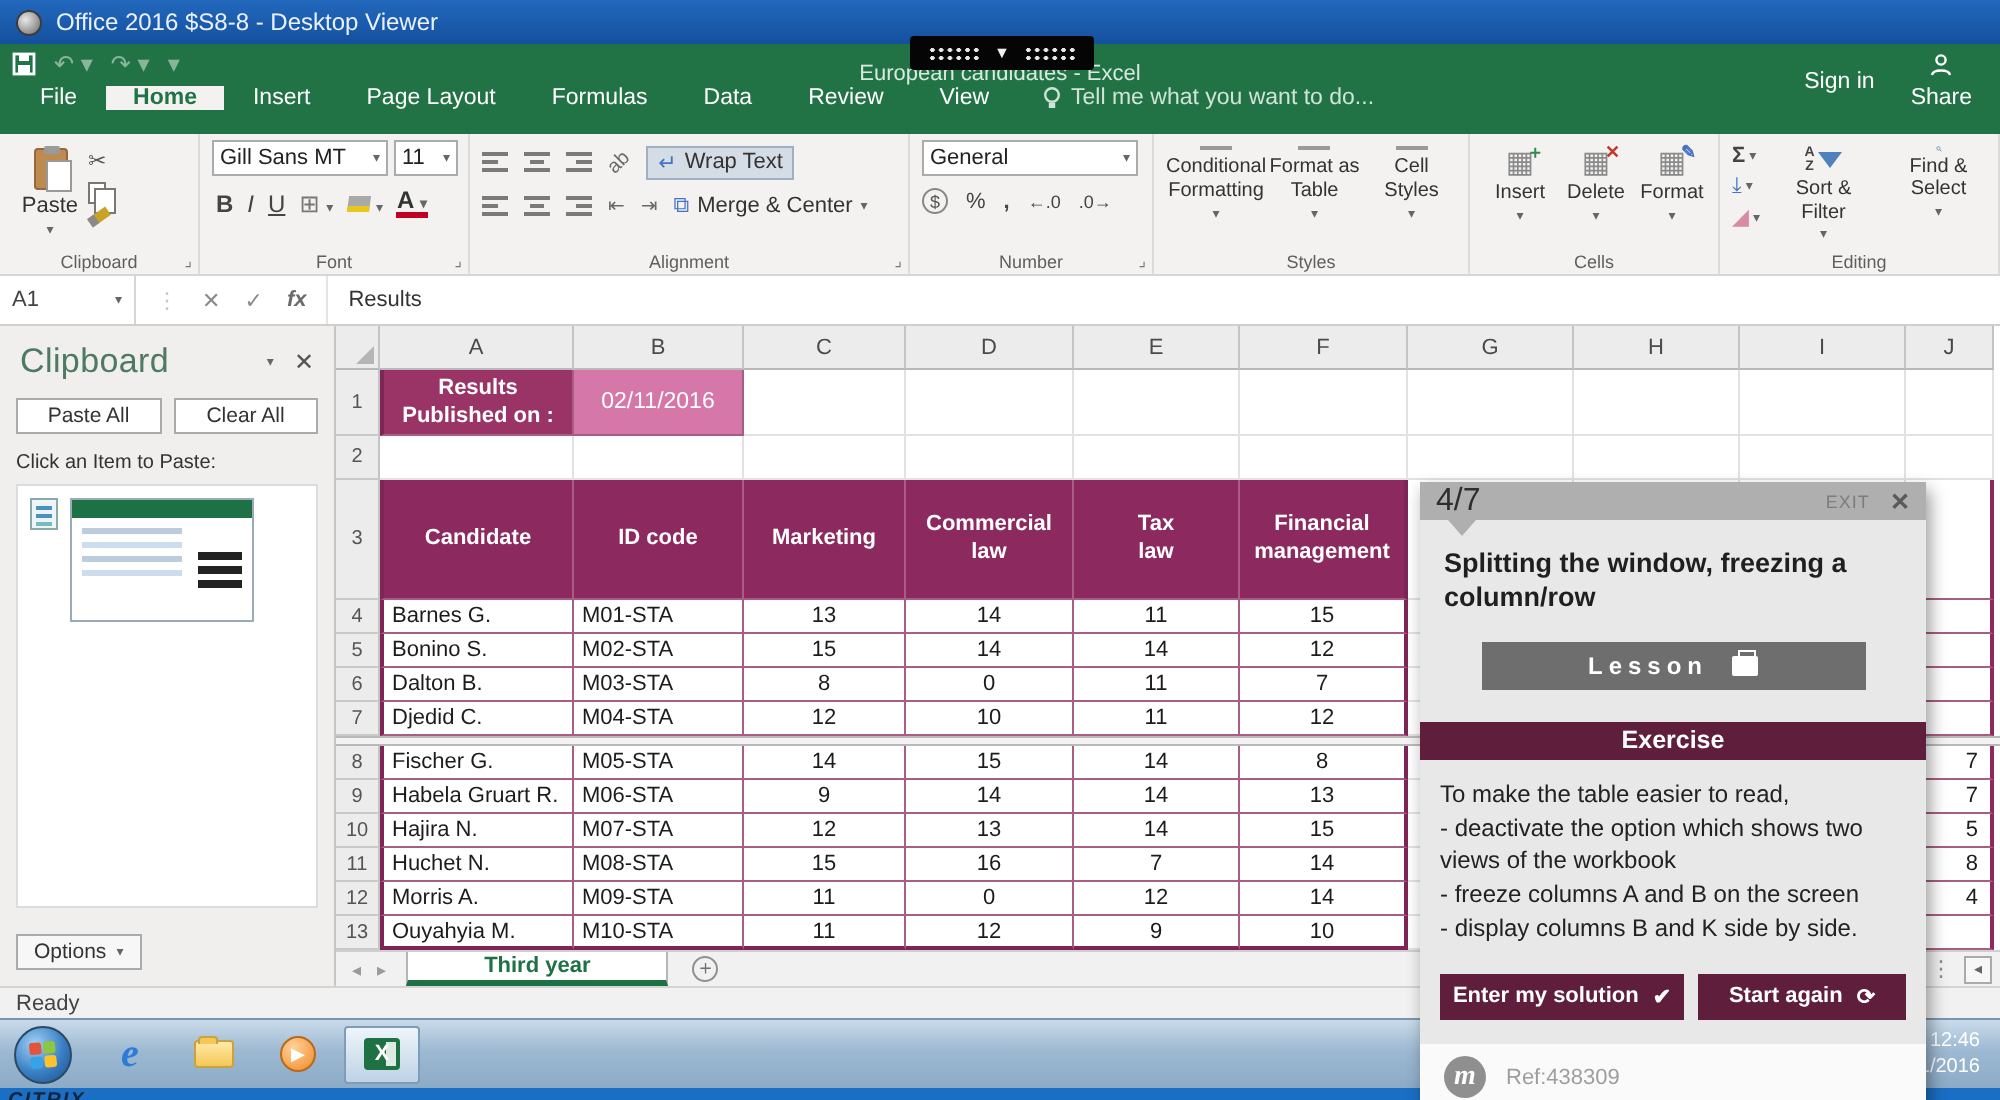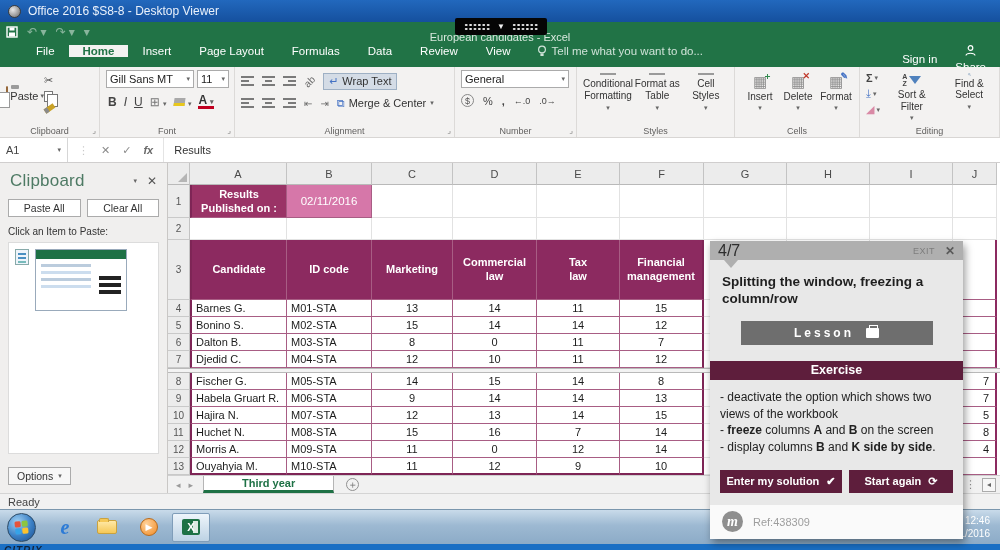--- a/index.html
+++ b/index.html
@@ -16,35 +16,35 @@
   
   .citrix-pill { position:absolute; top:18px; left:455px; width:92px; height:17px; background:#050505; border-radius:2px; z-index:40; display:flex; align-items:center; justify-content:center; gap:7px; }
   .dots { width:26px; height:8px; background-image:radial-gradient(#e9e9e9 1px, transparent 1.2px); background-size:4.4px 4px; }
   .pill-arrow { color:#f0f0f0; font-size:8px; line-height:1; }
 
   
   .greenband { position:absolute; top:22px; left:0; width:1000px; height:45px; background:#217346; }
   .qat { position:absolute; top:3px; left:6px; display:flex; align-items:center; gap:9px; color:rgba(255,255,255,.85); font-size:12px; }
   .qat .dim { opacity:.55; }
   .doc-title { position:absolute; top:9px; left:0; width:100%; text-align:center; color:#d9e9df; font-size:11px; }
-  .tabsrow { position:absolute; bottom:0; left:0; width:100%; height:22px; display:flex; align-items:flex-start; padding-left:22px; font-size:11.5px; color:#fff; }
+  .tabsrow { position:absolute; bottom:12px; left:0; width:100%; height:22px; display:flex; align-items:flex-end; padding-left:6px; font-size:11.5px; color:#fff; }
   .rtab { padding:0 14px; display:flex; align-items:center; cursor:default; }
   .rtab.active { background:#f3f2f1; color:#217346; font-weight:bold; }
   .tellme { display:flex; align-items:center; gap:5px; color:#cfe3d8; padding:0 12px; font-size:11.5px; }
   .tabs-right { margin-left:auto; display:flex; align-items:center; gap:18px; padding-right:14px; color:#fff; font-size:11.5px; }
   .share-wrap { display:flex; align-items:center; gap:5px;flex-direction:column; }
 
   
   .ribbon { position:absolute; top:67px; left:0; width:1000px; height:71px; background:#f3f2f1; border-bottom:1px solid #d8d6d4; display:flex; }
   .rgroup { position:relative; height:100%; border-right:1px solid #dcdad8; padding:3px 4px 14px 6px; }
   .glabel { position:absolute; bottom:1px; left:0; width:100%; text-align:center; font-size:9px; color:#605f5e; }
   .glaunch { position:absolute; bottom:2px; right:3px; font-size:8px; color:#777; }
   .g-clip { width:100px; } .g-font { width:135px; } .g-align { width:220px; } .g-num { width:122px; } .g-styles { width:158px; } .g-cells { width:125px; } .g-edit { width:140px; }
 
-  .paste-big { float:left; width:38px; height:52px; display:flex; flex-direction:row; align-items:center; justify-content:center; gap:2px; font-size:11px; color:#333; }
+  .paste-big { float:left; width:38px; height:52px; display:flex; flex-direction:column; align-items:center; justify-content:center; gap:2px; font-size:11px; color:#333; }
   .paste-ico { width:17px; height:21px; background:#bd8a50; border:1px solid #96683a; border-radius:2px; position:relative; }
   .paste-ico::before { content:""; position:absolute; top:-2px; left:4px; width:8px; height:4px; background:#9b9b9b; border-radius:1px; }
   .paste-ico::after { content:""; position:absolute; right:-3px; bottom:-2px; width:11px; height:14px; background:#fff; border:1px solid #999; }
   .clip-small { display:flex; flex-direction:column; gap:4px; padding-top:4px; font-size:11px; color:#555; }
   .copy-ico { position:relative; width:9px; height:11px; border:1px solid #777; background:#fff; }
   .copy-ico::after { content:""; position:absolute; left:2px; top:2px; width:9px; height:11px; border:1px solid #777; background:#fff; }
   .brush-ico { width:11px; height:5px; background:#c9a227; border-left:4px solid #8a8a8a; transform:rotate(-35deg); }
 
   .combo { background:#fff; border:1px solid #ababab; font-size:11px; color:#222; display:flex; align-items:center; justify-content:space-between; padding:0 3px; height:18px; }
   .caret { font-size:7px; color:#666; }
@@ -144,21 +144,21 @@
   .ov-exit { margin-left:auto; font-size:9px; color:#7d7d7d; letter-spacing:.5px; }
   .ov-x { margin-left:10px; color:#5a5a5a; font-weight:bold; font-size:12px; }
   .ov-point { position:absolute; top:19px; left:14px; border:7px solid transparent; border-top:8px solid #afafaf; }
   .ov-body { background:#e8e8e8; padding:14px 12px 6px 12px; }
   .ov-title { font-weight:bold; color:#1f1f1f; font-size:13.5px; line-height:1.25; }
   .lesson-btn { margin:13px auto 10px auto; width:192px; height:24px; background:#6e6e6e; color:#fff; display:flex; align-items:center; justify-content:center; gap:12px; font-weight:bold; letter-spacing:3px; font-size:12px; }
   .briefcase { width:13px; height:10px; background:#fff; border-radius:1px; position:relative; }
   .briefcase::before { content:""; position:absolute; top:-3px; left:3px; width:7px; height:3px; border:1.5px solid #fff; border-bottom:none; }
   .ov-exbar { height:19px; background:#5e1e3c; color:#fff; font-weight:bold; display:flex; align-items:center; justify-content:center; font-size:12.5px; }
   .ov-text { background:#e8e8e8; padding:9px 10px 4px 10px; color:#222; font-size:12px; line-height:1.4; }
-  .ov-text b { font-weight:bold;text-align:right; }
+  .ov-text b { font-weight:normal;text-align:right; }
   .ov-btns { background:#e8e8e8; display:flex; justify-content:space-between; padding:10px 10px 12px 10px; }
   .ov-btn { background:#5e1e3c; color:#fff; font-weight:bold; font-size:11px; height:23px; display:flex; align-items:center; justify-content:center; gap:7px; }
   .b-start { width:104px; } .b-enter { width:122px; }
   .ov-foot { background:#fafafa; height:34px; display:flex; align-items:center; gap:10px; padding:0 12px; position:relative; }
   .mlogo { width:21px; height:21px; border-radius:50%; background:#8f8f8f; color:#fff; font-family:"Liberation Serif", serif; font-style:italic; font-weight:bold; font-size:14px; display:flex; align-items:center; justify-content:center; }
   .ref { color:#9e9e9e; font-size:11px; }
 
   
   .taskbar { position:absolute; top:509px; left:0; width:1000px; height:35px; background:linear-gradient(#c9dbea, #9db9d2 45%, #8cabc7); border-top:1px solid #7a96ad; z-index:55; display:flex; align-items:center; }
   .orb { width:29px; height:29px; margin:0 8px 0 7px; border-radius:50%; background:radial-gradient(circle at 35% 30%, #9fd1f5, #3a7fc4 55%, #1b4d8e); border:1px solid #2c4a66; display:flex; align-items:center; justify-content:center; }
@@ -697,20 +697,21 @@
     </div>
     <div class="ov-body">
       <div class="ov-title">Splitting the window, freezing a column/row</div>
       <div class="lesson-btn">
         <span>Lesson</span>
         <span class="briefcase"></span>
       </div>
     </div>
     <div class="ov-exbar">Exercise</div>
     <div class="ov-text" id="ex-lines">
+        <div class="ex-line"><span>To make the table easier to read,</span></div>
         <div class="ex-line"><span>- deactivate the option which shows two views of the workbook</span></div>
         <div class="ex-line"><span>- </span><b>freeze</b><span> columns </span><b>A</b><span> and </span><b>B</b><span> on the screen</span></div>
         <div class="ex-line"><span>- display columns </span><b>B</b><span> and </span><b>K side by side</b><span>.</span></div>
       </div>
     <div class="ov-btns">
       <span class="ov-btn b-enter">
         <span>Enter my solution</span>
         <span>✔</span>
       </span>
       <span class="ov-btn b-start">

